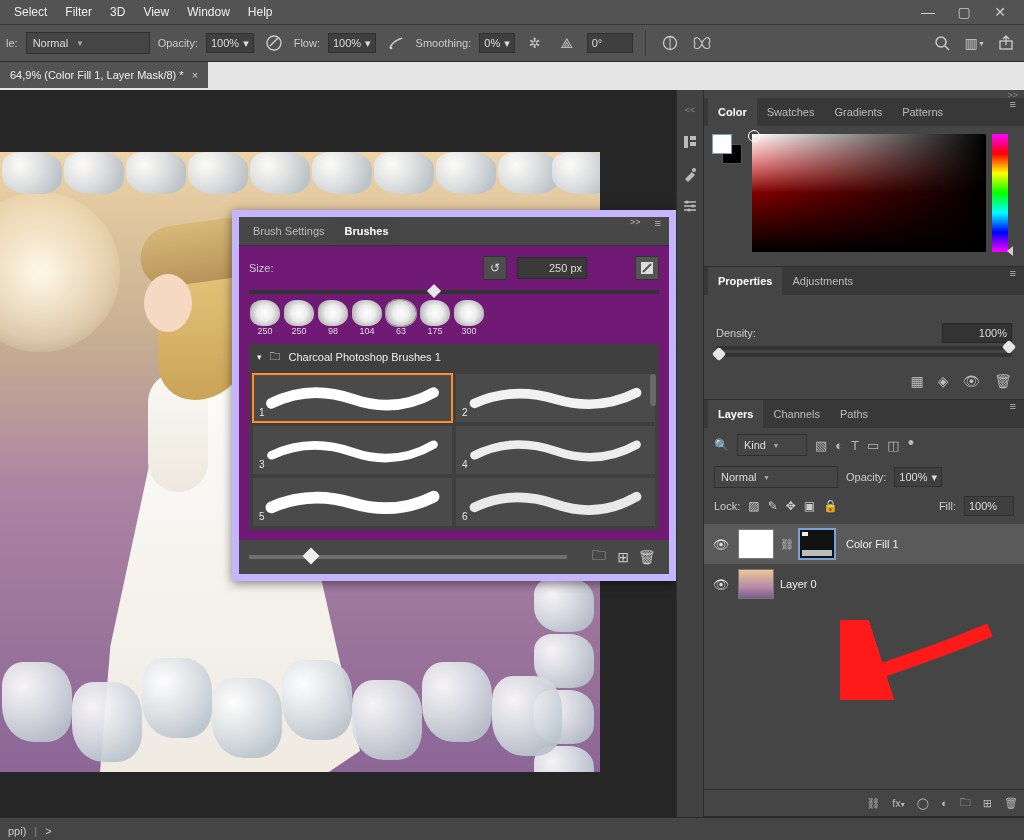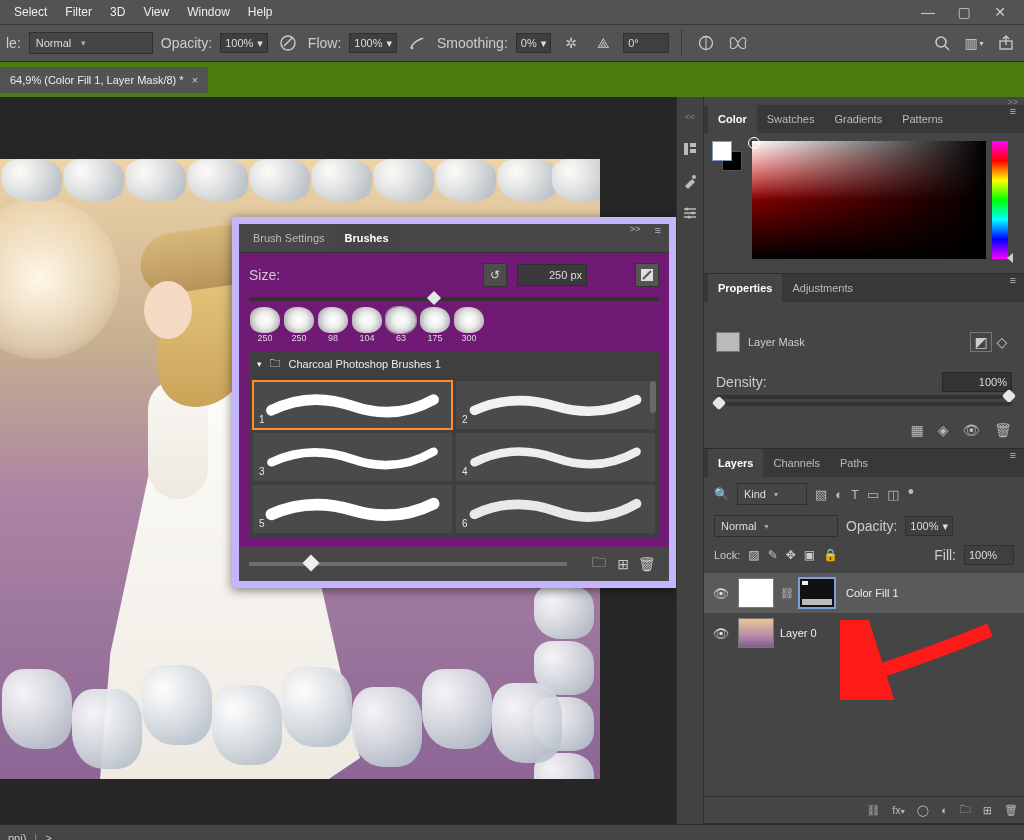--- a/index.html
+++ b/index.html
@@ -5,24 +5,24 @@
 html,body{margin:0;padding:0;width:1024px;height:840px;background:#323232;font-family:"Segoe UI",Tahoma,sans-serif;font-size:11px;color:#ccc;overflow:hidden;user-select:none}
 .row{display:flex;align-items:center}
 .spacer{flex:1}
 .menubar{height:24px;background:#535353;padding:0 6px;display:flex;align-items:center;gap:2px}
 .menubar .mitem{padding:3px 8px;color:#eee;font-size:12px}
 .wctrls{display:flex;gap:0}
 .wctrls .wbtn{width:36px;height:22px;background:#535353;display:flex;align-items:center;justify-content:center;color:#ccc;font-size:14px}
 .optbar{height:36px;background:#535353;border-top:1px solid #383838;border-bottom:1px solid #2a2a2a;display:flex;align-items:center;padding:0 6px;gap:8px}
 .dd{background:#454545;border:1px solid #303030;height:20px;display:flex;align-items:center;padding:0 6px;font-size:11px;position:relative;color:#ddd}
 .dd .car{margin-left:8px;font-size:8px;color:#aaa}
-.lbl{color:#ccc;font-size:14px}
+.lbl{color:#ccc;font-size:11px}
 .valbox{background:#3f3f3f;border:1px solid #303030;height:18px;padding:0 4px;display:flex;align-items:center;color:#ddd}
 .iconbtn{width:24px;height:24px;display:flex;align-items:center;justify-content:center;color:#ccc;font-size:14px}
-.tabbar{height:35px;background:#4d7c0f;display:flex;align-items:center}
+.tabbar{height:28px;background:#e5e5e5;display:flex;align-items:flex-start}
 .doctab{background:#535353;height:26px;padding:0 10px;display:flex;align-items:center;gap:8px;font-size:11px;color:#eee}
 .doctab .x{color:#ccc}
 .workspace{display:flex;height:calc(100% - 24px - 36px - 28px - 25px)}
 .canvaswrap{flex:1;background:#262626;position:relative;overflow:hidden}
 .canvas{position:absolute;left:0;top:62px;width:600px;height:620px;background:#888}
 .photo{width:100%;height:100%;background:
   linear-gradient(180deg,rgba(250,220,170,.9)0%,rgba(240,200,150,.6)30%,rgba(180,130,170,.8)55%,rgba(140,100,150,.95)100%);
   position:relative;overflow:hidden}
 .sun{position:absolute;left:-40px;top:40px;width:160px;height:160px;border-radius:50%;background:radial-gradient(circle,#fff8e8 0%,rgba(255,240,210,.4)60%,transparent 80%)}
 .person{position:absolute;left:70px;top:70px;width:280px;height:540px}
@@ -431,27 +431,20 @@
       </div>
     </div>
 
     <div class="panel">
       <div class="ptabs">
         <div class="ptab active">Properties</div>
         <div class="ptab">Adjustments</div>
         <span class="menu">≡</span>
       </div>
       <div class="propbody">
-        <div class="row" style="margin-top:18px">
-          <span class="greybox"></span>
-          <span>Layer Mask</span>
-          <span class="spacer"></span>
-          <span class="iconbtn" style="border:1px solid #777;width:20px;height:18px">◩</span>
-          <span class="iconbtn" style="width:20px">◇</span>
-        </div>
         <div class="sliderrow">
           <span class="lbl">Density:</span>
           <span class="spacer"></span>
           <div class="tv">100%</div>
         </div>
         <div class="slider">
             <div class="knob" style="right:-2px"></div>
           </div>
         <div class="slider">
             <div class="knob" style="left:-2px"></div>

